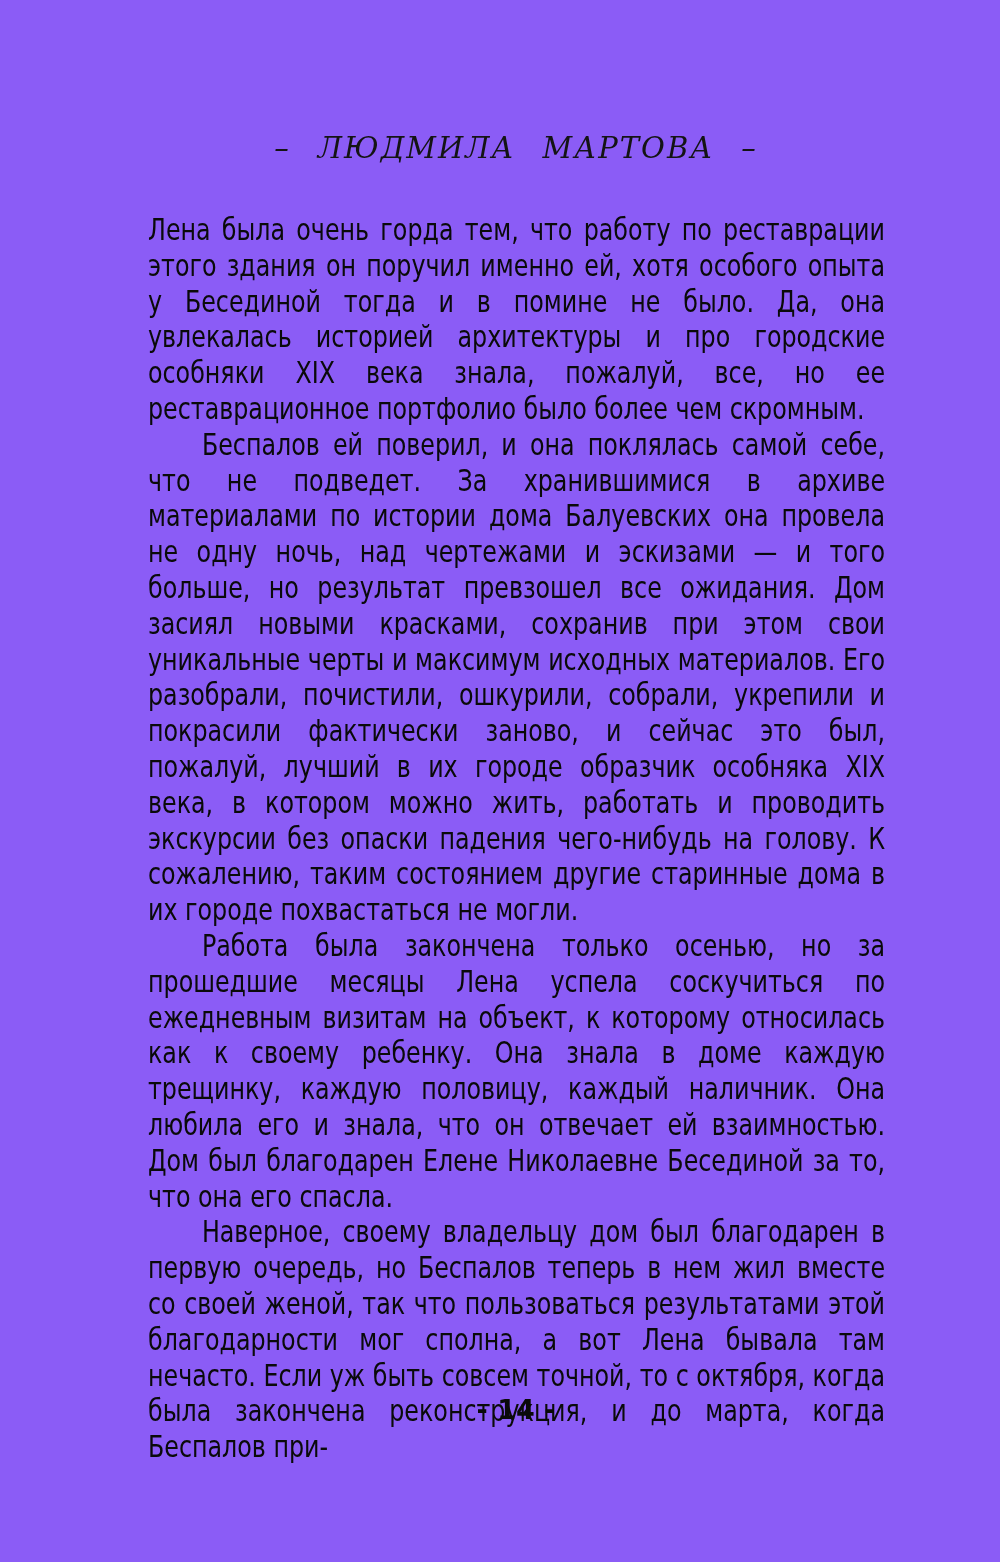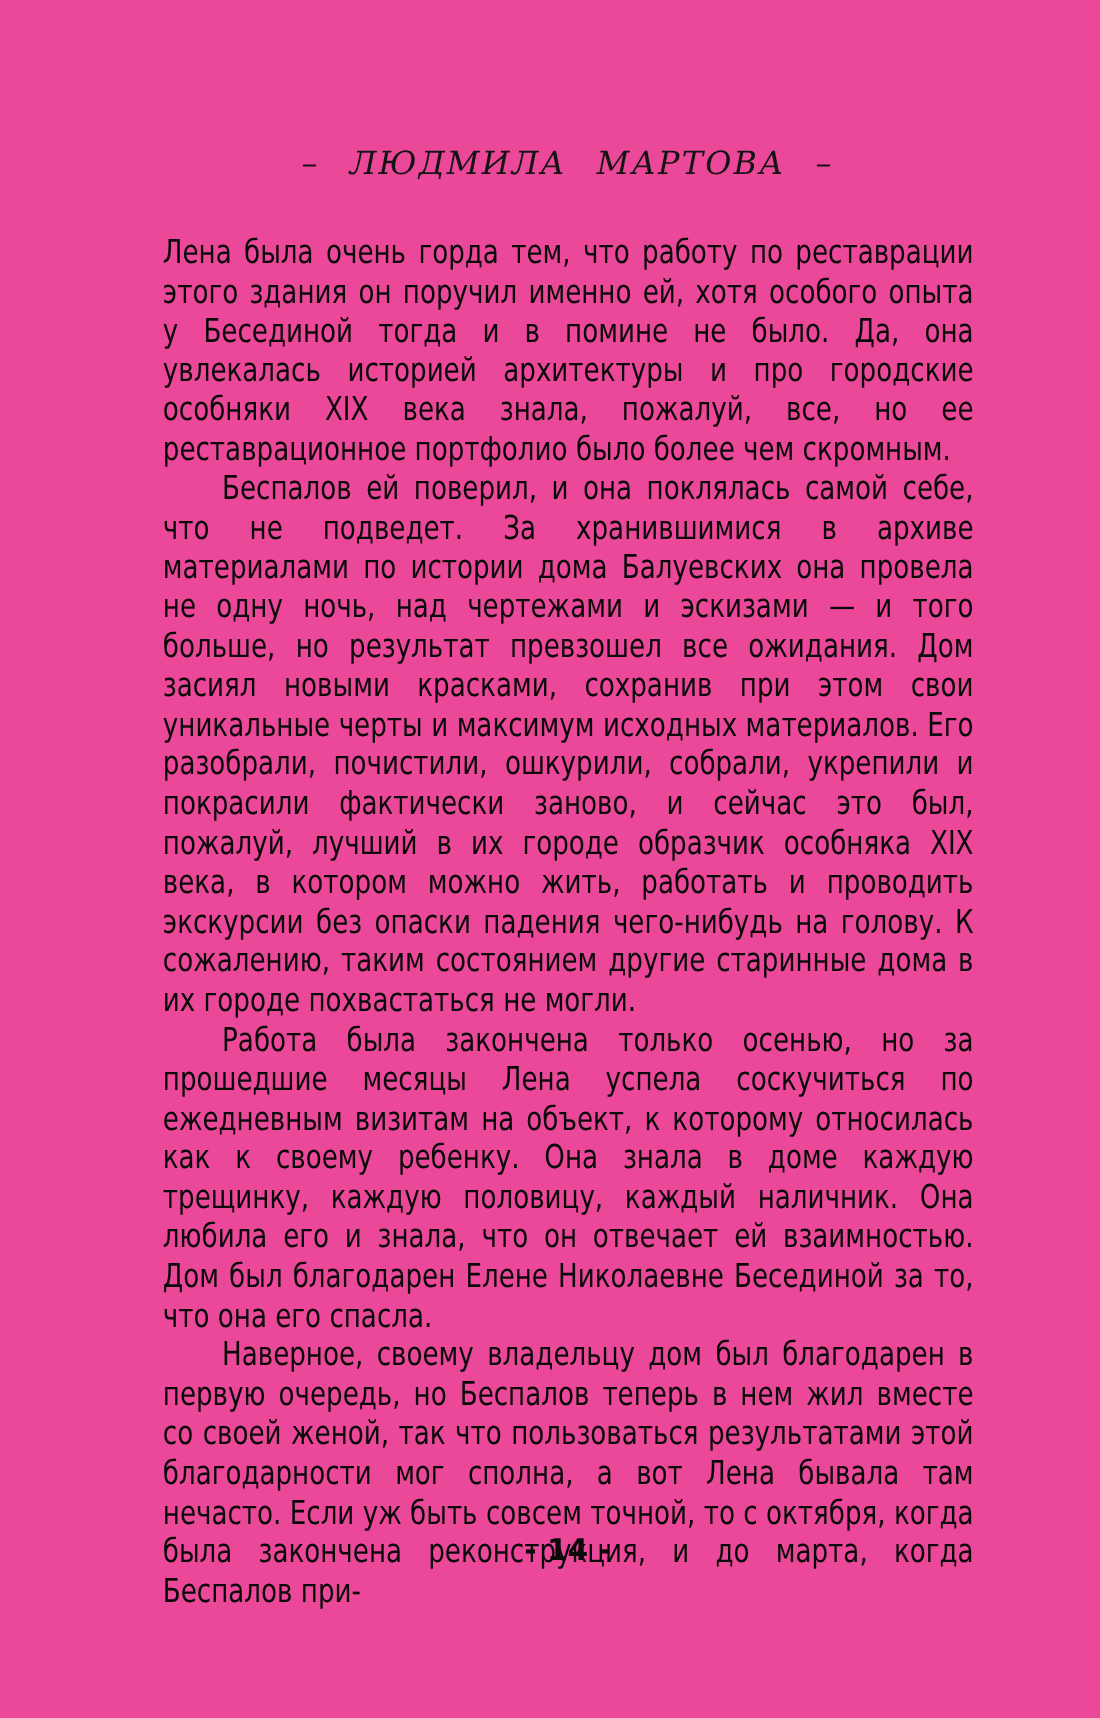--- a/index.html
+++ b/index.html
@@ -4,21 +4,21 @@
 <style>
   html, body {
     margin: 0;
     padding: 0;
     background: #ffffff;
   }
   .page {
     position: relative;
     width: 1000px;
     height: 1562px;
-    background: #ec4899;
+    background: #8b5cf6;
     overflow: hidden;
     color: #0a0a0a;
   }
   .running-header {
     position: absolute;
     top: 131px;
     left: 16px;
     width: 1000px;
     text-align: center;
     font-family: "DejaVu Serif", "Liberation Serif", serif;

